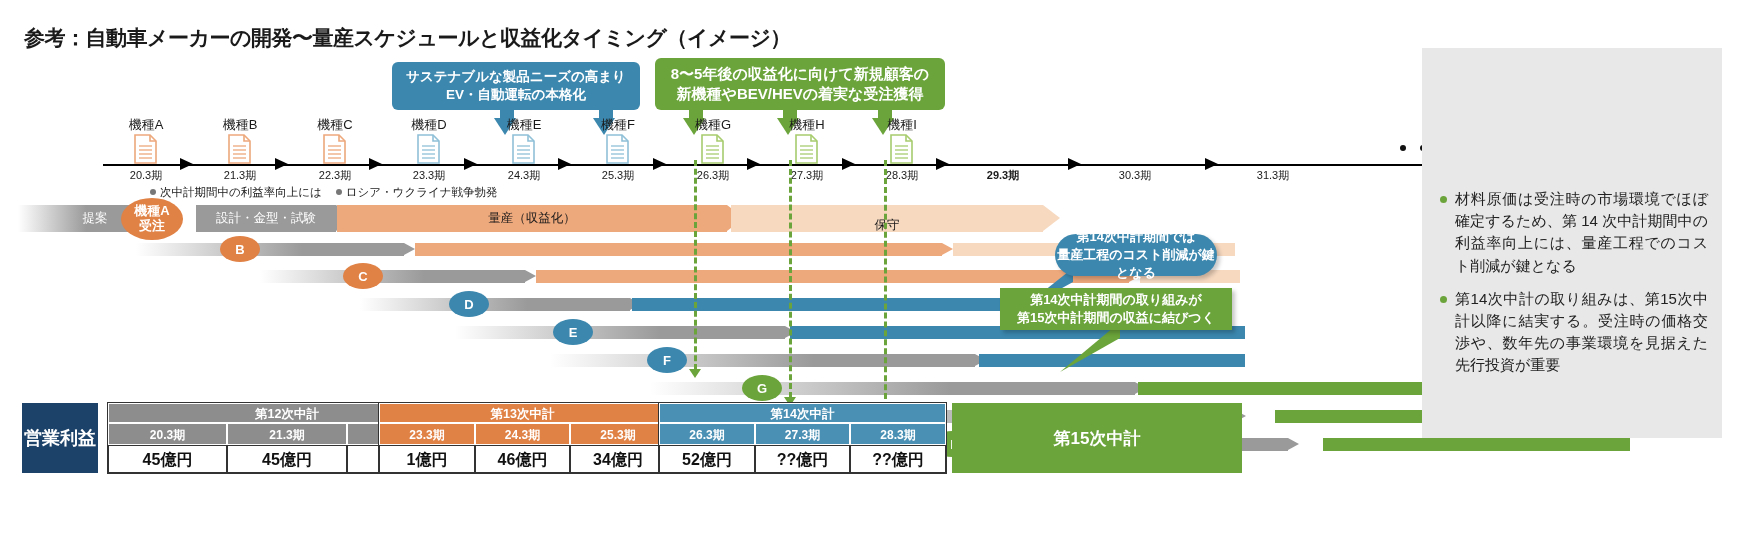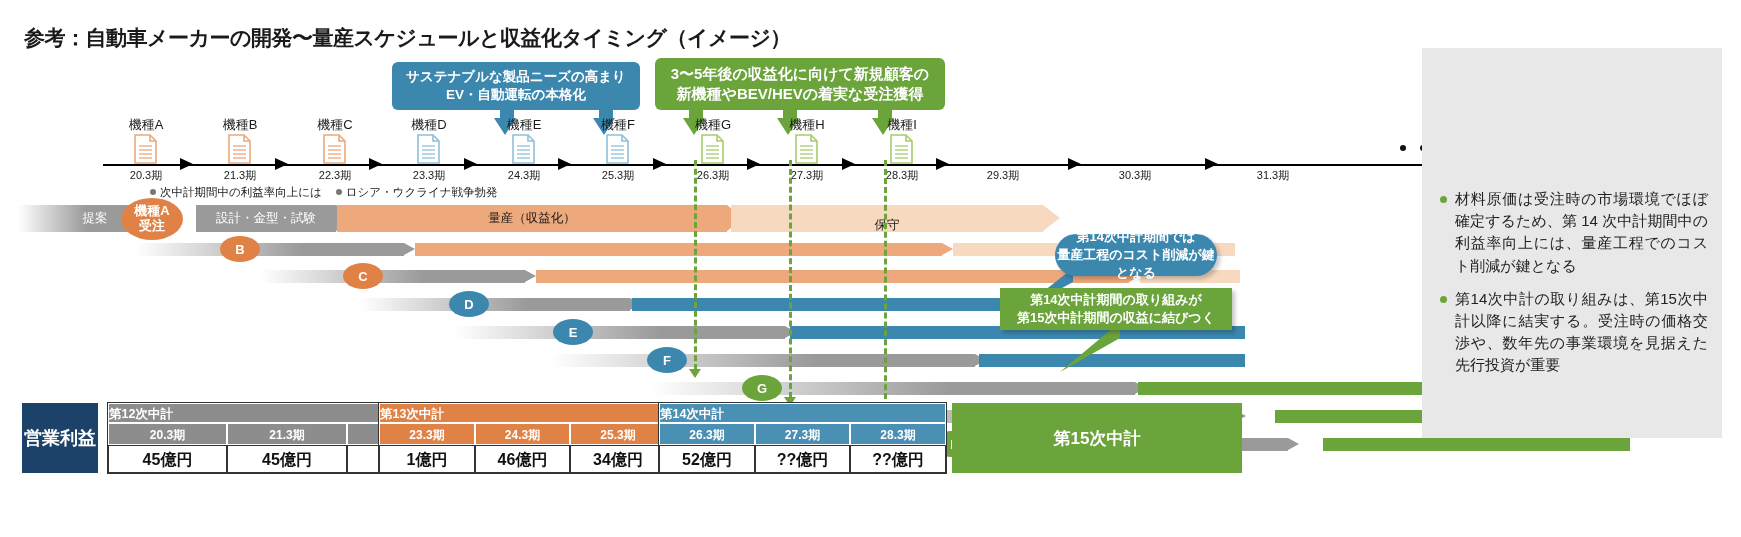--- a/index.html
+++ b/index.html
@@ -168,21 +168,21 @@
   
   #profit-table{left:22px;top:403px;height:70px;}
   #profit-label{
     position:absolute;left:0;top:0;width:76px;height:70px;background:#1c4269;
     color:#fff;font-size:18px;font-weight:bold;
     display:flex;align-items:center;justify-content:center;
   }
   .plan-group{position:absolute;top:0;}
   .plan-head{
     height:20px;line-height:20px;color:#fff;font-size:12.5px;font-weight:bold;
-    text-align:left;border:1px solid #fff;box-sizing:border-box;
+    text-align:center;border:1px solid #fff;box-sizing:border-box;
   }
   .plan-cols{display:flex;}
   .plan-col{box-sizing:border-box;}
   .plan-period{
     height:22px;line-height:22px;color:#fff;font-size:12px;font-weight:bold;
     text-align:center;box-sizing:border-box;border:1px solid #fff;
   }
   .plan-value{
     height:28px;line-height:28px;font-size:16px;font-weight:bold;color:#111;
     text-align:center;background:#fff;box-sizing:border-box;border:1px solid #333;
@@ -201,21 +201,21 @@
 
 <div class="abs" id="page-title">参考：自動車メーカーの開発〜量産スケジュールと収益化タイミング（イメージ）</div>
 
 <div class="abs bubble" id="bubble-sustainable">サステナブルな製品ニーズの高まり
 EV・自動運転の本格化</div>
 <div class="abs tail-stem stem-blue" style="left:500px;top:110px;"></div>
 <div class="abs bubble-tail tail-blue" style="left:494px;top:118px;"></div>
 <div class="abs tail-stem stem-blue" style="left:599px;top:110px;"></div>
 <div class="abs bubble-tail tail-blue" style="left:593px;top:118px;"></div>
 
-<div class="abs bubble" id="bubble-monetize">3〜5年後の収益化に向けて新規顧客の
+<div class="abs bubble" id="bubble-monetize">8〜5年後の収益化に向けて新規顧客の
 新機種やBEV/HEVの着実な受注獲得</div>
 <div class="abs tail-stem stem-green" style="left:689px;top:110px;"></div>
 <div class="abs bubble-tail tail-green" style="left:683px;top:118px;"></div>
 <div class="abs tail-stem stem-green" style="left:783px;top:110px;"></div>
 <div class="abs bubble-tail tail-green" style="left:777px;top:118px;"></div>
 <div class="abs tail-stem stem-green" style="left:878px;top:110px;"></div>
 <div class="abs bubble-tail tail-green" style="left:872px;top:118px;"></div>
 
 <div class="abs model-label" style="left:98px;width:96px;">機種A</div>
 <div class="abs model-label" style="left:192px;width:96px;">機種B</div>
@@ -347,21 +347,21 @@
 
 <div class="abs period-label" style="left:98px;width:96px;">20.3期</div>
 <div class="abs period-label" style="left:192px;width:96px;">21.3期</div>
 <div class="abs period-label" style="left:287px;width:96px;">22.3期</div>
 <div class="abs period-label" style="left:381px;width:96px;">23.3期</div>
 <div class="abs period-label" style="left:476px;width:96px;">24.3期</div>
 <div class="abs period-label" style="left:570px;width:96px;">25.3期</div>
 <div class="abs period-label" style="left:665px;width:96px;">26.3期</div>
 <div class="abs period-label" style="left:759px;width:96px;">27.3期</div>
 <div class="abs period-label" style="left:854px;width:96px;">28.3期</div>
-<div class="abs period-label" style="left:948px;width:110px;">29.3期</div>
+<div class="abs period-label" style="left:948px;width:110px;font-weight:bold;">29.3期</div>
 <div class="abs period-label" style="left:1080px;width:110px;">30.3期</div>
 <div class="abs period-label" style="left:1218px;width:110px;">31.3期</div>
 
 <div class="abs" id="event-notes">
   <span class="dot"></span><span>次中計期間中の利益率向上には</span><span class="gap"></span><span class="dot"></span><span>ロシア・ウクライナ戦争勃発</span>
 </div>
 
 <div class="abs" id="gantt">
 
   <div class="band band-grey" style="left:18px;top:0;width:152px;"></div>

